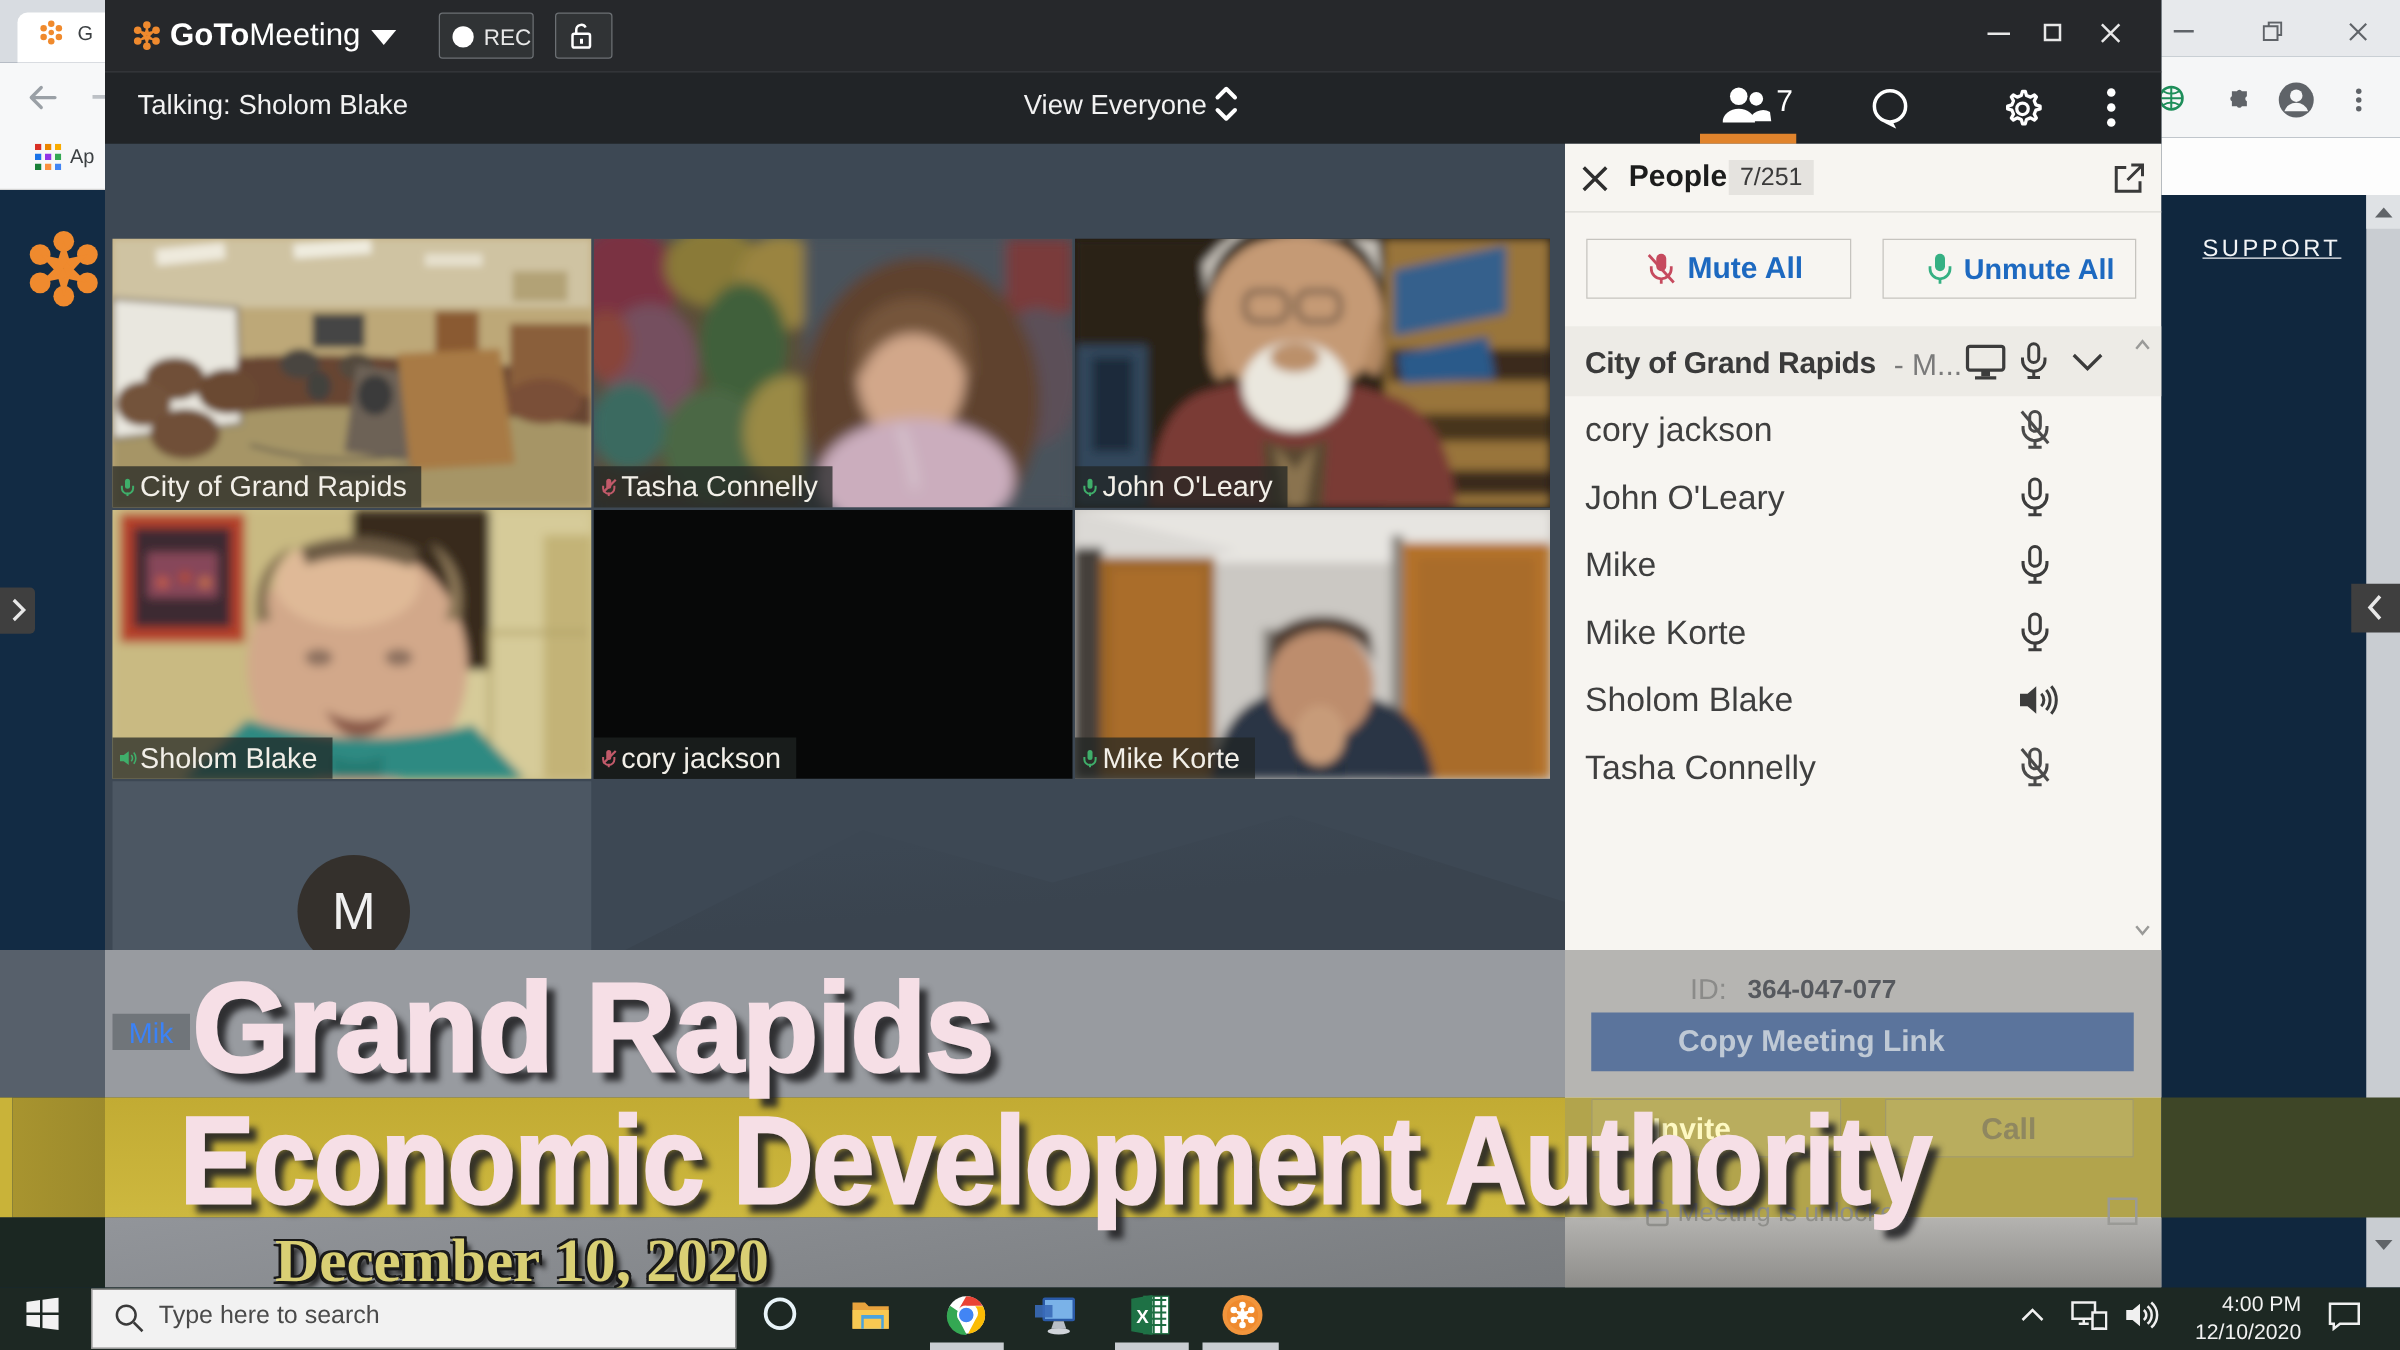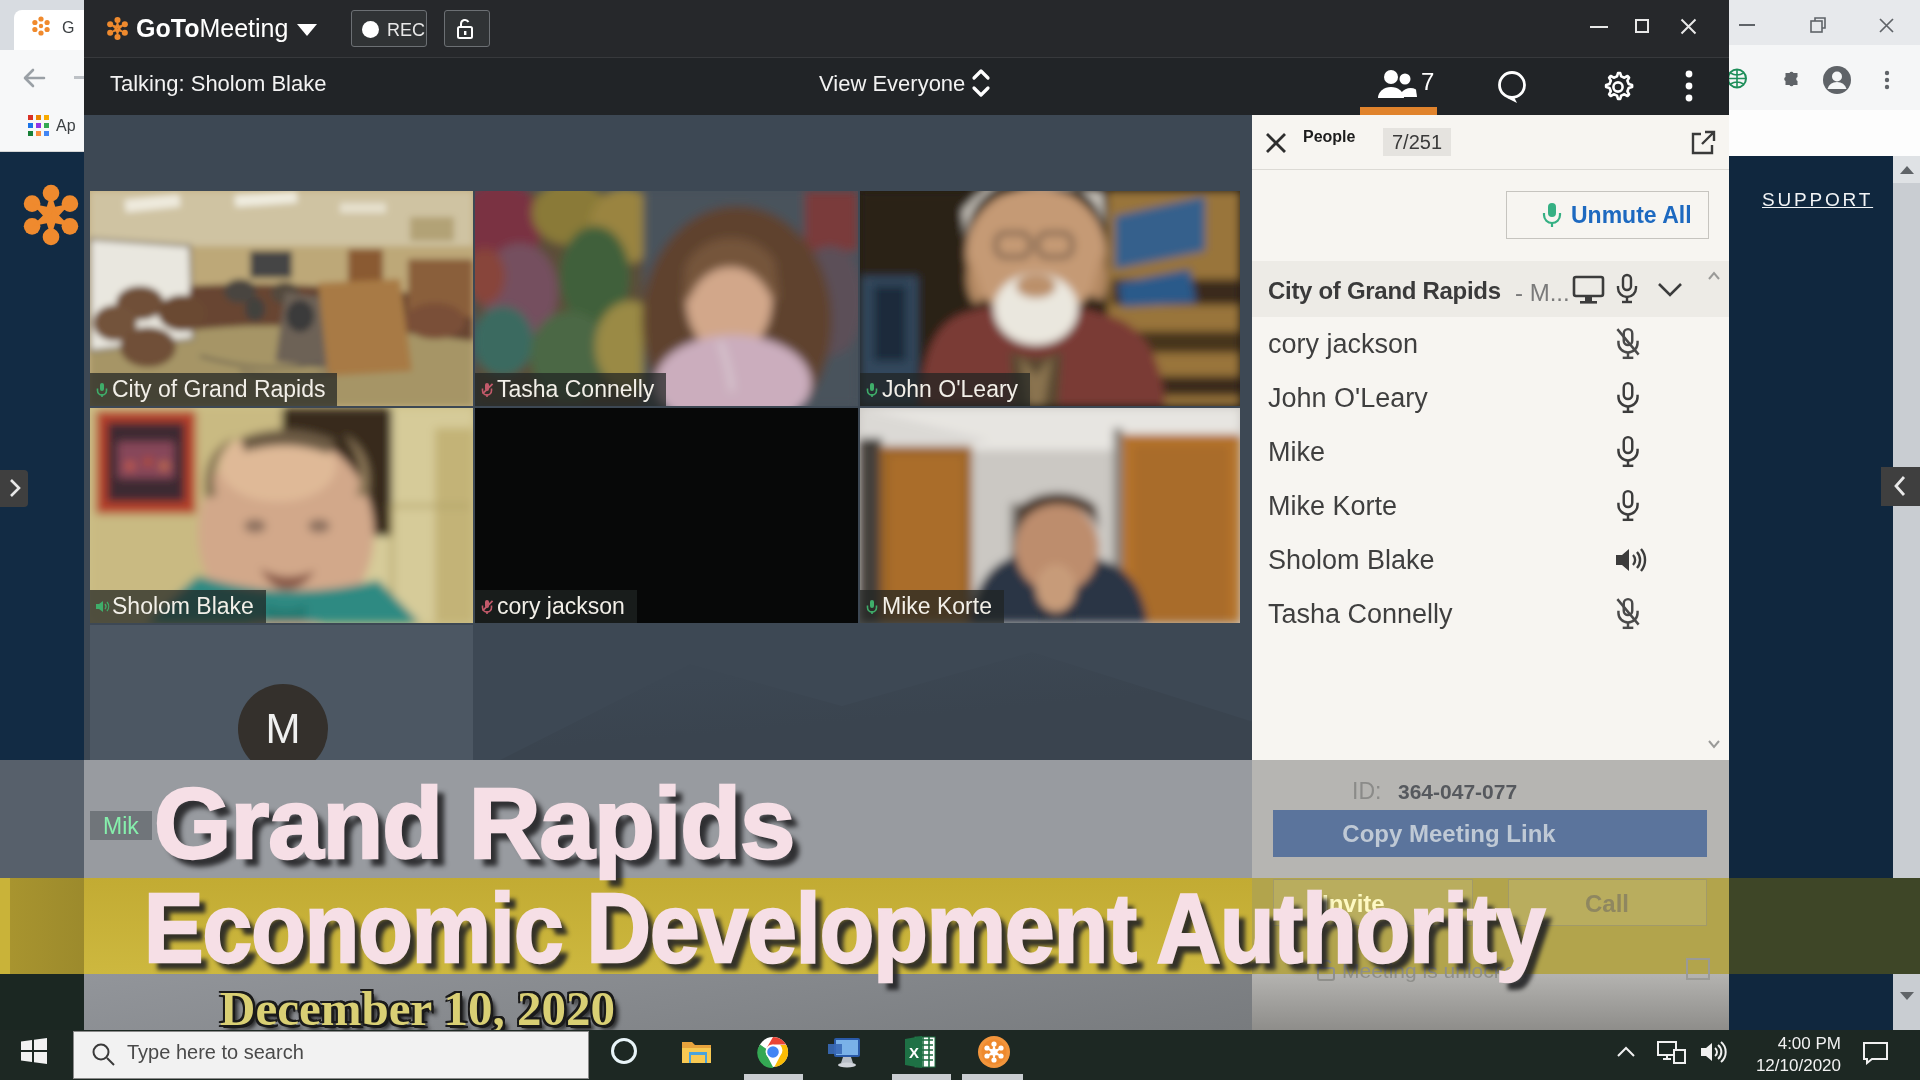--- a/index.html
+++ b/index.html
@@ -440,30 +440,41 @@
         </svg>
       </span>Mike Korte</div>
 
 <div class="abs" style="left:1252px;top:115px;width:477px;height:915px;background:#f7f5f1;">
 
   <div class="abs" style="left:13px;top:17px;width:22px;height:22px;">
     <svg width="22" height="22" viewBox="0 0 22 22">
           <path d="M2 2 L20 20 M20 2 L2 20" stroke="#2e2e2e" stroke-width="2.8"></path>
         </svg>
   </div>
-  <div class="abs" style="left:51px;top:13px;font-size:16px;font-weight:bold;color:#1c1c1c;">People</div>
+  <div class="abs" style="left:51px;top:13px;font-size:24px;font-weight:bold;color:#1c1c1c;">People</div>
   <div class="abs" style="left:131px;top:13px;width:68px;height:28px;background:#e5e3df;text-align:center;font-size:20px;line-height:28px;color:#3a3a3a;">7/251</div>
   <div class="abs" style="left:438px;top:15px;width:26px;height:26px;">
     <svg width="26" height="26" viewBox="0 0 26 26">
           <path d="M11 4 H3 V23 H22 V15" fill="none" stroke="#3a3a3a" stroke-width="2.4"></path>
           <path d="M15 2 H24 V11 M24 2 L12 14" fill="none" stroke="#3a3a3a" stroke-width="2.4"></path>
         </svg>
   </div>
   <div class="abs" style="left:0;top:54px;width:477px;height:1px;background:#dcdad5;"></div>
 
+  <div class="abs" style="left:17px;top:76px;width:212px;height:48px;border:1px solid #c6c4bf;background:#f7f5f1;">
+    <svg width="26" height="28" viewBox="0 0 26 28" style="margin:9px 0 0 46px;position:absolute;">
+          <g stroke="#c64a5e" stroke-width="2.2" fill="none">
+            <rect x="9" y="2" width="8" height="14" rx="4" fill="#c64a5e" stroke="none"></rect>
+            <path d="M5 12 v2 a8 8 0 0 0 16 0 v-2"></path>
+            <path d="M13 22 v4"></path>
+            <path d="M3 3 L23 25"></path>
+          </g>
+        </svg>
+    <div class="abs" style="left:80px;top:9px;font-size:24px;font-weight:bold;color:#1d69c0;">Mute All</div>
+  </div>
   <div class="abs" style="left:254px;top:76px;width:203px;height:48px;border:1px solid #c6c4bf;background:#f7f5f1;">
     <svg width="26" height="28" viewBox="0 0 26 28" style="margin:9px 0 0 32px;position:absolute;">
           <g stroke="#35b083" stroke-width="2.2" fill="none">
             <rect x="9" y="2" width="8" height="14" rx="4" fill="#35b083" stroke="none"></rect>
             <path d="M5 12 v2 a8 8 0 0 0 16 0 v-2"></path>
             <path d="M13 22 v4"></path>
           </g>
         </svg>
     <div class="abs" style="left:64px;top:10px;font-size:23px;font-weight:bold;color:#1d69c0;">Unmute All</div>
   </div>
@@ -574,21 +585,21 @@
           <path d="M3 2 L23 26"></path>
         </g>
       </svg>
     </div>
 
 <div class="abs" style="left:0;top:760px;width:84px;height:118px;background:#57606b;"></div>
 <div class="abs" style="left:84px;top:760px;width:1168px;height:118px;background:#989ba0;"></div>
 <div class="abs" style="left:1252px;top:760px;width:477px;height:118px;background:#b6b5b2;"></div>
 
 <div class="abs" style="left:90px;top:811px;width:62px;height:29px;background:#70757a;"></div>
-<div class="abs" style="left:103px;top:813px;font-size:23px;color:#86efac;">Mik</div>
+<div class="abs" style="left:103px;top:813px;font-size:23px;color:#3b82f6;">Mik</div>
 
 <div class="abs" style="left:1398px;top:780px;font-size:21px;font-weight:bold;color:#56595e;">364-047-077</div>
 <div class="abs" style="left:1352px;top:778px;font-size:23px;color:#8b8b89;">ID:</div>
 <div class="abs" style="left:1273px;top:810px;width:434px;height:47px;background:#5b749c;"></div>
 <div class="abs" style="left:1273px;top:810px;width:352px;height:47px;text-align:center;line-height:47px;font-size:24px;font-weight:bold;color:#bfc9d5;">Copy Meeting Link</div>
 
 <div class="abs" style="left:0;top:878px;width:10px;height:96px;background:#c9b339;"></div>
 <div class="abs" style="left:10px;top:878px;width:74px;height:96px;background:linear-gradient(90deg,#a8942f,#9c8a2c);"></div>
 <div class="abs" style="left:84px;top:878px;width:1168px;height:96px;background:linear-gradient(#c2ab33,#cdb83f);"></div>
 <div class="abs" style="left:1252px;top:878px;width:477px;height:96px;background:#b2a44c;"></div>

